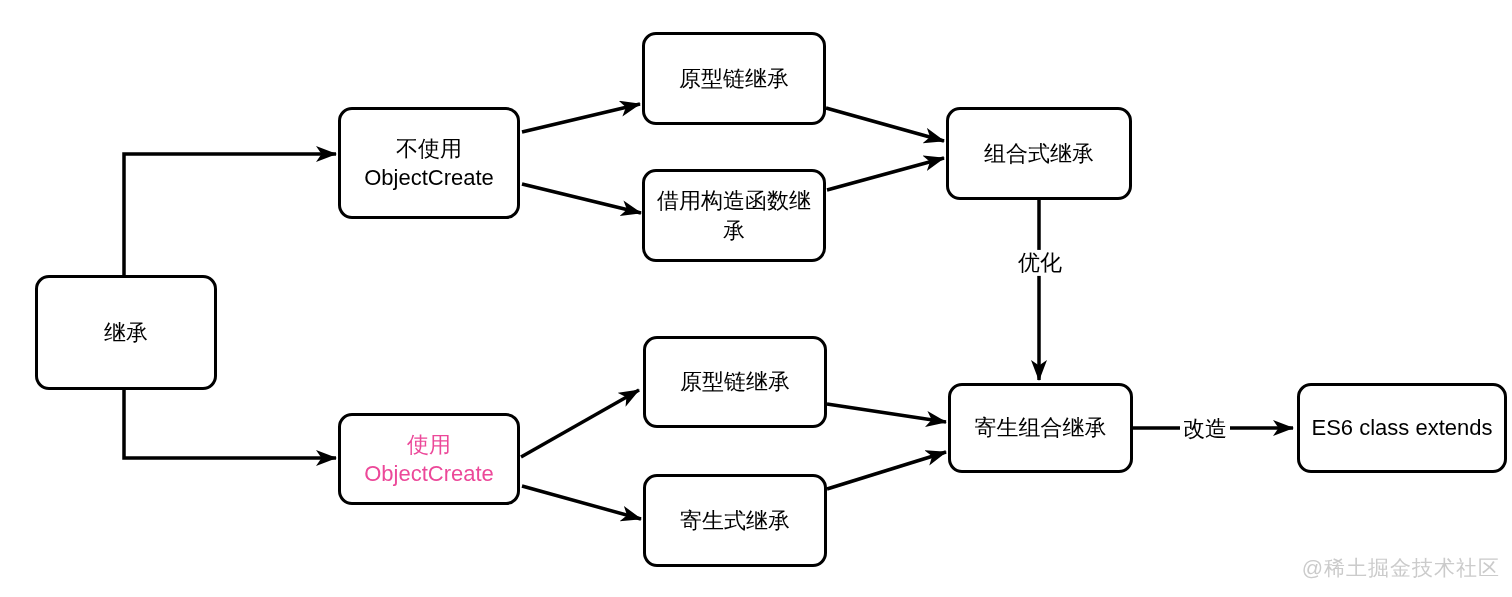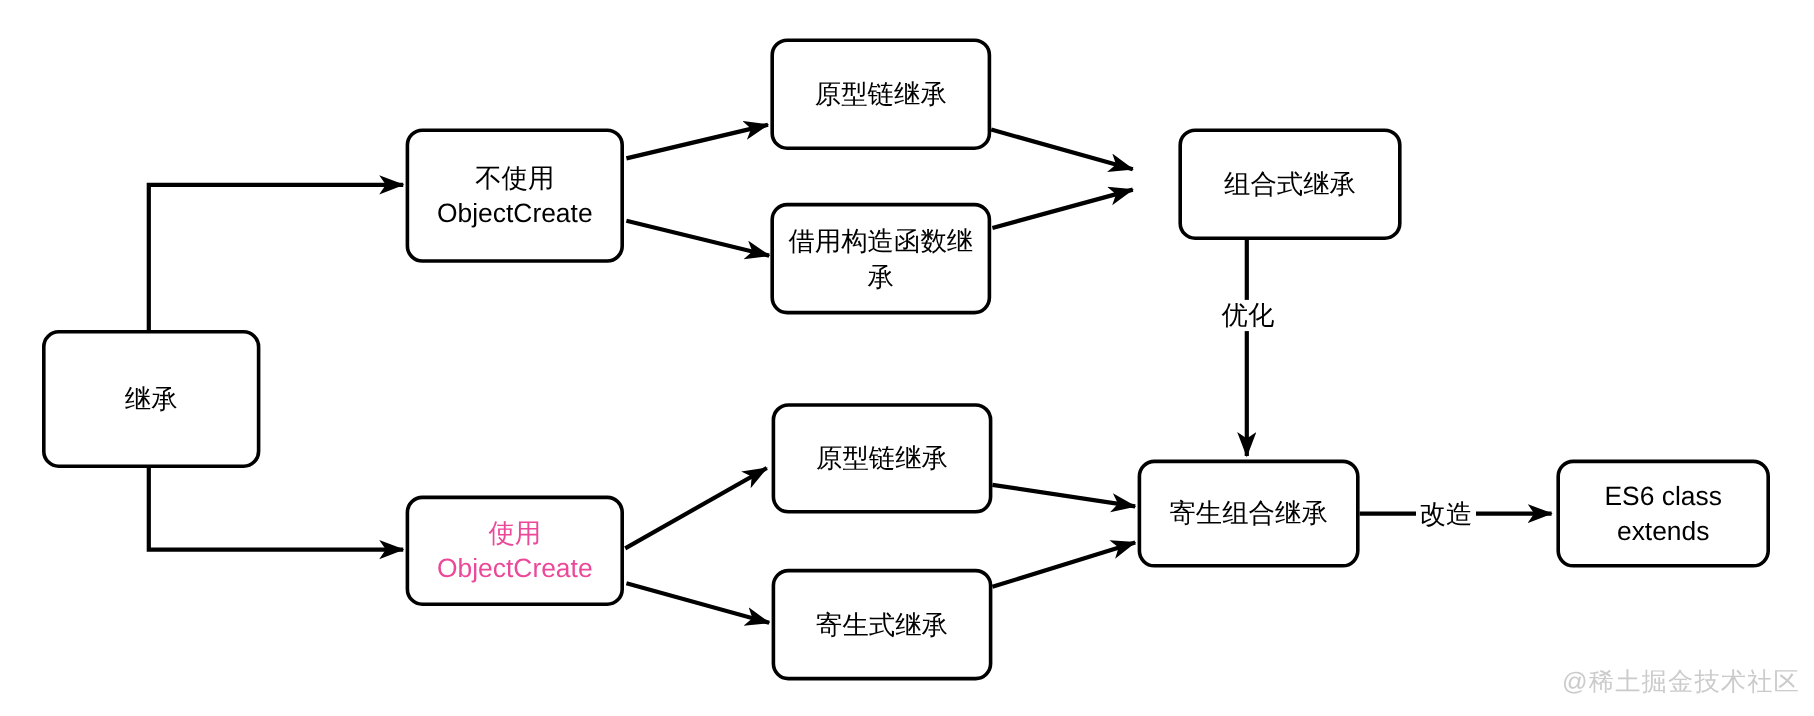--- a/index.html
+++ b/index.html
@@ -102,37 +102,37 @@
       <div class="node" style="left: 338px; top: 107px; width: 182px; height: 112px; background: rgb(255, 255, 255); border-color: rgb(0, 0, 0); color: rgb(0, 0, 0);">
         <span class="node-label">不使用
 ObjectCreate</span>
       </div>
       <div class="node" style="left: 642px; top: 32px; width: 184px; height: 93px; background: rgb(255, 255, 255); border-color: rgb(0, 0, 0); color: rgb(0, 0, 0);">
         <span class="node-label">原型链继承</span>
       </div>
       <div class="node" style="left: 642px; top: 169px; width: 184px; height: 93px; background: rgb(255, 255, 255); border-color: rgb(0, 0, 0); color: rgb(0, 0, 0);">
         <span class="node-label">借用构造函数继承</span>
       </div>
-      <div class="node" style="left: 946px; top: 107px; width: 186px; height: 93px; background: rgb(255, 255, 255); border-color: rgb(0, 0, 0); color: rgb(0, 0, 0); margin-left: 36px;">
+      <div class="node" style="left: 946px; top: 107px; width: 186px; height: 93px; background: rgb(255, 255, 255); border-color: rgb(0, 0, 0); color: rgb(0, 0, 0);">
         <span class="node-label">组合式继承</span>
       </div>
       <div class="node" style="left: 338px; top: 413px; width: 182px; height: 92px; background: rgb(255, 255, 255); border-color: rgb(0, 0, 0); color: #ec4899;">
         <span class="node-label">使用
 ObjectCreate</span>
       </div>
       <div class="node" style="left: 643px; top: 336px; width: 184px; height: 92px; background: rgb(255, 255, 255); border-color: rgb(0, 0, 0); color: rgb(0, 0, 0);">
         <span class="node-label">原型链继承</span>
       </div>
       <div class="node" style="left: 643px; top: 474px; width: 184px; height: 93px; background: rgb(255, 255, 255); border-color: rgb(0, 0, 0); color: rgb(0, 0, 0);">
         <span class="node-label">寄生式继承</span>
       </div>
       <div class="node" style="left: 948px; top: 383px; width: 185px; height: 90px; background: rgb(255, 255, 255); border-color: rgb(0, 0, 0); color: rgb(0, 0, 0);">
         <span class="node-label">寄生组合继承</span>
       </div>
-      <div class="node" style="left: 1297px; top: 383px; width: 178px; height: 90px; background: rgb(255, 255, 255); border-color: rgb(0, 0, 0); color: rgb(0, 0, 0);">
+      <div class="node" style="left: 1297px; top: 383px; width: 210px; height: 90px; background: rgb(255, 255, 255); border-color: rgb(0, 0, 0); color: rgb(0, 0, 0);">
         <span class="node-label">ES6 class extends</span>
       </div>
     </div>
   <div id="label-layer">
       <div class="edge-label" style="left: 1040px; top: 263px;">优化</div>
       <div class="edge-label" style="left: 1205px; top: 429px;">改造</div>
     </div>
 
   <div class="watermark" style="color: rgb(203, 203, 203);">@稀土掘金技术社区</div>
 </div>

